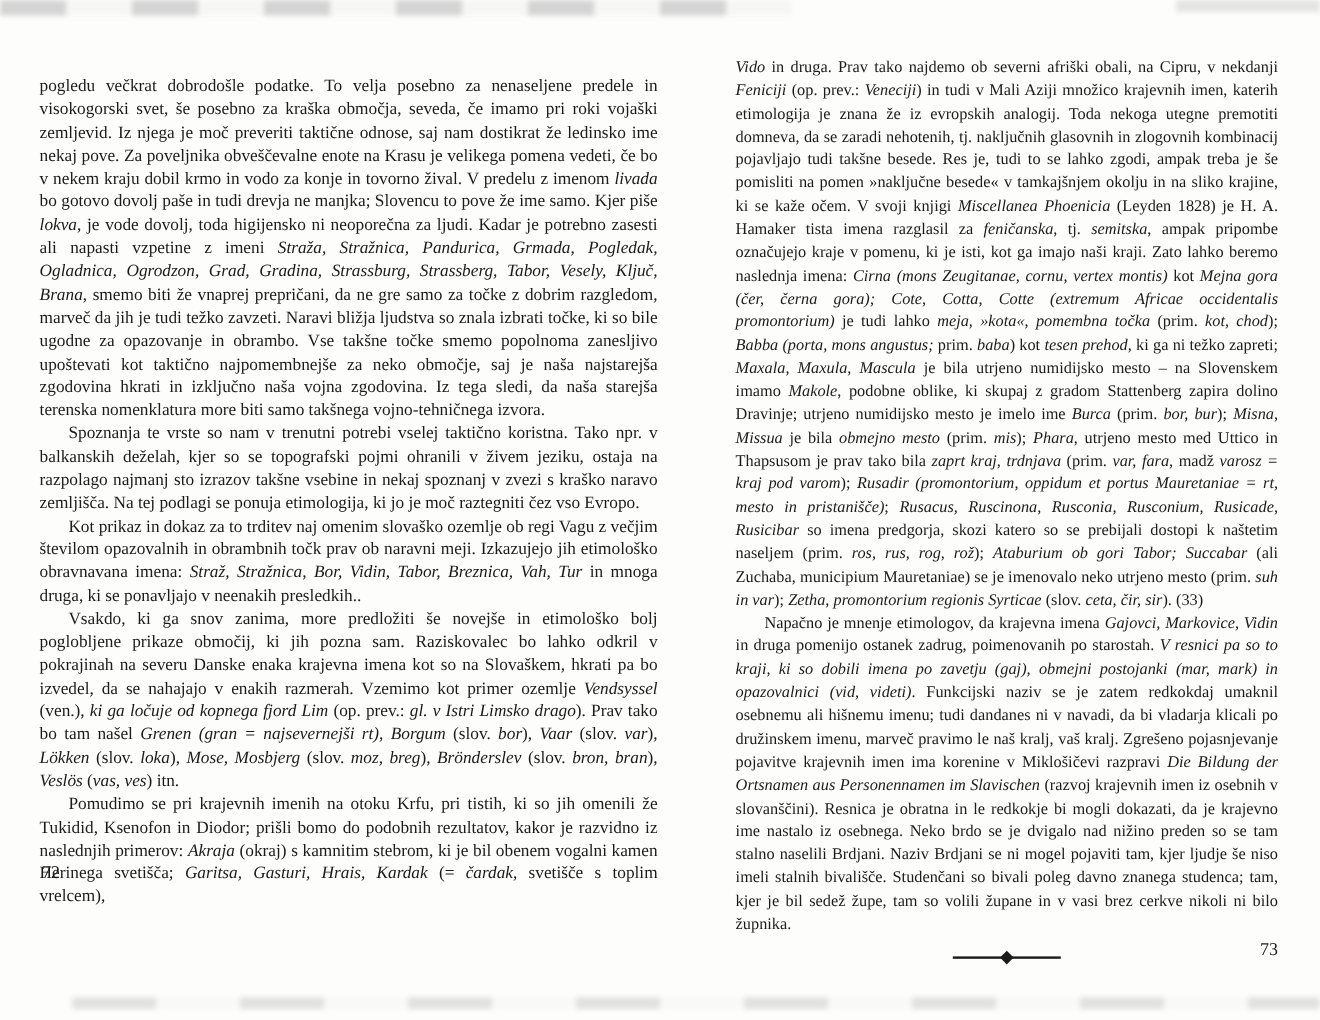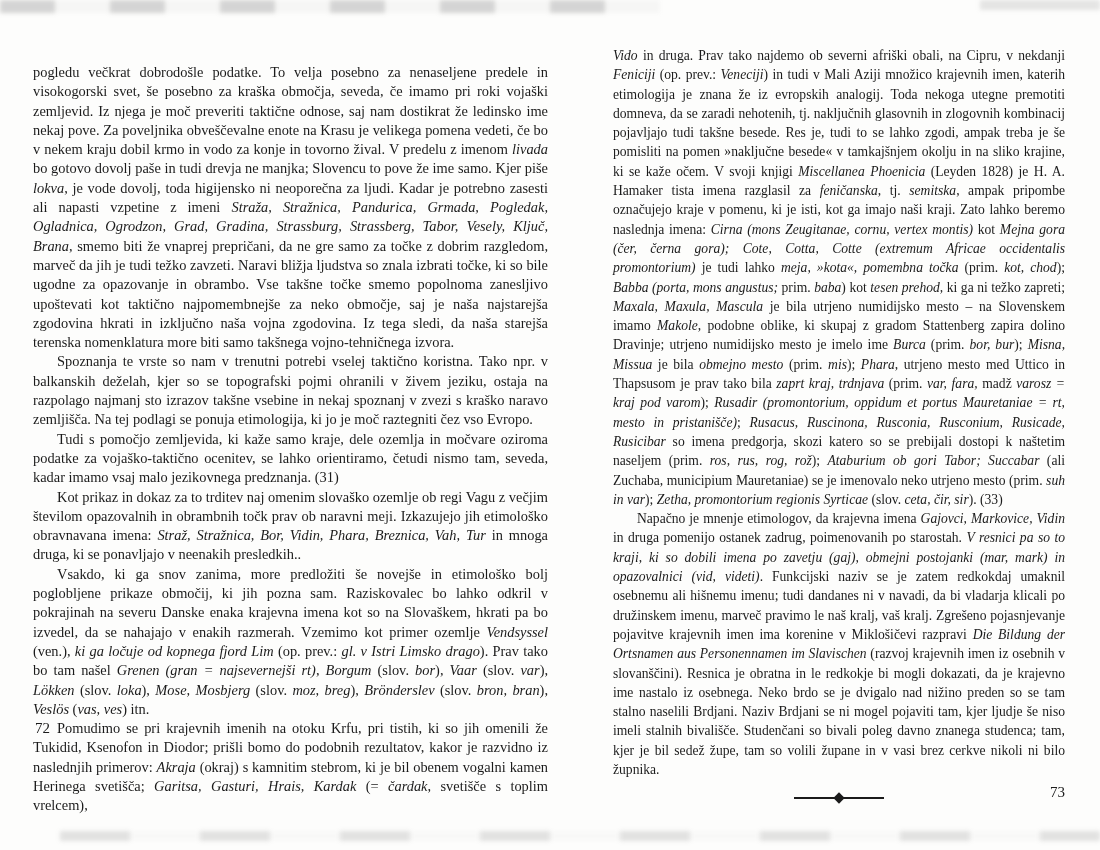--- a/index.html
+++ b/index.html
@@ -53,22 +53,21 @@
 <body>
 
 <div class="spread">
   <div class="scan-top"></div>
   <div class="scan-top-right"></div>
   <div class="scan-bottom"></div>
 
   <div class="page-col left-col">
       <p class="para"><span>pogledu večkrat dobrodošle podatke. To velja posebno za nenaseljene predele in visokogorski svet, še posebno za kraška območja, seveda, če imamo pri roki vojaški zemljevid. Iz njega je moč preveriti taktične odnose, saj nam dostikrat že ledinsko ime nekaj pove. Za poveljnika obveščevalne enote na Krasu je velikega pomena vedeti, če bo v nekem kraju dobil krmo in vodo za konje in tovorno žival. V predelu z imenom </span><i>livada</i><span> bo gotovo dovolj paše in tudi drevja ne manjka; Slovencu to pove že ime samo. Kjer piše </span><i>lokva</i><span>, je vode dovolj, toda higijensko ni neoporečna za ljudi. Kadar je potrebno zasesti ali napasti vzpetine z imeni </span><i>Straža, Stražnica, Pandurica, Grmada, Pogledak, Ogladnica, Ogrodzon, Grad, Gradina, Strassburg, Strassberg, Tabor, Vesely, Ključ, Brana</i><span>, smemo biti že vnaprej prepričani, da ne gre samo za točke z dobrim razgledom, marveč da jih je tudi težko zavzeti. Naravi bližja ljudstva so znala izbrati točke, ki so bile ugodne za opazovanje in obrambo. Vse takšne točke smemo popolnoma zanesljivo upoštevati kot taktično najpomembnejše za neko območje, saj je naša najstarejša zgodovina hkrati in izključno naša vojna zgodovina. Iz tega sledi, da naša starejša terenska nomenklatura more biti samo takšnega vojno-tehničnega izvora.</span></p>
       <p class="para indent"><span>Spoznanja te vrste so nam v trenutni potrebi vselej taktično koristna. Tako npr. v balkanskih deželah, kjer so se topografski pojmi ohranili v živem jeziku, ostaja na razpolago najmanj sto izrazov takšne vsebine in nekaj spoznanj v zvezi s kraško naravo zemljišča. Na tej podlagi se ponuja etimologija, ki jo je moč raztegniti čez vso Evropo.</span></p>
-      <p class="para indent"><span>Tudi s pomočjo zemljevida, ki kaže samo kraje, dele ozemlja in močvare oziroma podatke za vojaško-taktično ocenitev, se lahko orientiramo, četudi nismo tam, seveda, kadar imamo vsaj malo jezikovnega predznanja. (31)</span></p>
-      <p class="para indent"><span>Kot prikaz in dokaz za to trditev naj omenim slovaško ozemlje ob regi Vagu z večjim številom opazovalnih in obrambnih točk prav ob naravni meji. Izkazujejo jih etimološko obravnavana imena: </span><i>Straž, Stražnica, Bor, Vidin, Phara, Breznica, Vah, Tur</i><span> in mnoga druga, ki se ponavljajo v neenakih presledkih..</span></p>
+      <p class="para indent"><span>Kot prikaz in dokaz za to trditev naj omenim slovaško ozemlje ob regi Vagu z večjim številom opazovalnih in obrambnih točk prav ob naravni meji. Izkazujejo jih etimološko obravnavana imena: </span><i>Straž, Stražnica, Bor, Vidin, Tabor, Breznica, Vah, Tur</i><span> in mnoga druga, ki se ponavljajo v neenakih presledkih..</span></p>
       <p class="para indent"><span>Vsakdo, ki ga snov zanima, more predložiti še novejše in etimološko bolj poglobljene prikaze območij, ki jih pozna sam. Raziskovalec bo lahko odkril v pokrajinah na severu Danske enaka krajevna imena kot so na Slovaškem, hkrati pa bo izvedel, da se nahajajo v enakih razmerah. Vzemimo kot primer ozemlje </span><i>Vendsyssel</i><span> (ven.), </span><i>ki ga ločuje od kopnega fjord Lim</i><span> (op. prev.: </span><i>gl. v Istri Limsko drago</i><span>). Prav tako bo tam našel </span><i>Grenen (gran = najsevernejši rt)</i><span>, </span><i>Borgum</i><span> (slov. </span><i>bor</i><span>), </span><i>Vaar</i><span> (slov. </span><i>var</i><span>), </span><i>Lökken</i><span> (slov. </span><i>loka</i><span>), </span><i>Mose, Mosbjerg</i><span> (slov. </span><i>moz, breg</i><span>), </span><i>Brönderslev</i><span> (slov. </span><i>bron, bran</i><span>), </span><i>Veslös</i><span> (</span><i>vas, ves</i><span>) itn.</span></p>
       <p class="para indent"><span>Pomudimo se pri krajevnih imenih na otoku Krfu, pri tistih, ki so jih omenili že Tukidid, Ksenofon in Diodor; prišli bomo do podobnih rezultatov, kakor je razvidno iz naslednjih primerov: </span><i>Akraja</i><span> (okraj) s kamnitim stebrom, ki je bil obenem vogalni kamen Herinega svetišča; </span><i>Garitsa, Gasturi, Hrais, Kardak</i><span> (= </span><i>čardak</i><span>, svetišče s toplim vrelcem), </span></p>
     </div>
 
   <div class="page-col right-col">
       <p class="para"><i>Vido</i><span> in druga. Prav tako najdemo ob severni afriški obali, na Cipru, v nekdanji </span><i>Feniciji</i><span> (op. prev.: </span><i>Veneciji</i><span>) in tudi v Mali Aziji množico krajevnih imen, katerih etimologija je znana že iz evropskih analogij. Toda nekoga utegne premotiti domneva, da se zaradi nehotenih, tj. naključnih glasovnih in zlogovnih kombinacij pojavljajo tudi takšne besede. Res je, tudi to se lahko zgodi, ampak treba je še pomisliti na pomen »naključne besede« v tamkajšnjem okolju in na sliko krajine, ki se kaže očem. V svoji knjigi </span><i>Miscellanea Phoenicia</i><span> (Leyden 1828) je H. A. Hamaker tista imena razglasil za </span><i>feničanska</i><span>, tj. </span><i>semitska</i><span>, ampak pripombe označujejo kraje v pomenu, ki je isti, kot ga imajo naši kraji. Zato lahko beremo naslednja imena: </span><i>Cirna (mons Zeugitanae, cornu, vertex montis)</i><span> kot </span><i>Mejna gora (čer, černa gora); Cote, Cotta, Cotte (extremum Africae occidentalis promontorium)</i><span> je tudi lahko </span><i>meja, »kota«, pomembna točka</i><span> (prim. </span><i>kot, chod</i><span>); </span><i>Babba (porta, mons angustus;</i><span> prim. </span><i>baba</i><span>) kot </span><i>tesen prehod,</i><span> ki ga ni težko zapreti; </span><i>Maxala, Maxula, Mascula</i><span> je bila utrjeno numidijsko mesto – na Slovenskem imamo </span><i>Makole</i><span>, podobne oblike, ki skupaj z gradom Stattenberg zapira dolino Dravinje; utrjeno numidijsko mesto je imelo ime </span><i>Burca</i><span> (prim. </span><i>bor, bur</i><span>); </span><i>Misna, Missua</i><span> je bila </span><i>obmejno mesto</i><span> (prim. </span><i>mis</i><span>); </span><i>Phara</i><span>, utrjeno mesto med Uttico in Thapsusom je prav tako bila </span><i>zaprt kraj, trdnjava</i><span> (prim. </span><i>var, fara,</i><span> madž </span><i>varosz = kraj pod varom</i><span>); </span><i>Rusadir (promontorium, oppidum et portus Mauretaniae = rt, mesto in pristanišče)</i><span>; </span><i>Rusacus, Ruscinona, Rusconia, Rusconium, Rusicade, Rusicibar</i><span> so imena predgorja, skozi katero so se prebijali dostopi k naštetim naseljem (prim. </span><i>ros, rus, rog, rož</i><span>); </span><i>Ataburium ob gori Tabor; Succabar</i><span> (ali Zuchaba, municipium Mauretaniae) se je imenovalo neko utrjeno mesto (prim. </span><i>suh in var</i><span>); </span><i>Zetha, promontorium regionis Syrticae</i><span> (slov. </span><i>ceta, čir, sir</i><span>). (33)</span></p>
       <p class="para indent"><span>Napačno je mnenje etimologov, da krajevna imena </span><i>Gajovci, Markovice, Vidin</i><span> in druga pomenijo ostanek zadrug, poimenovanih po starostah. </span><i>V resnici pa so to kraji, ki so dobili imena po zavetju (gaj), obmejni postojanki (mar, mark) in opazovalnici (vid, videti)</i><span>. Funkcijski naziv se je zatem redkokdaj umaknil osebnemu ali hišnemu imenu; tudi dandanes ni v navadi, da bi vladarja klicali po družinskem imenu, marveč pravimo le naš kralj, vaš kralj. Zgrešeno pojasnjevanje pojavitve krajevnih imen ima korenine v Miklošičevi razpravi </span><i>Die Bildung der Ortsnamen aus Personennamen im Slavischen</i><span> (razvoj krajevnih imen iz osebnih v slovanščini). Resnica je obratna in le redkokje bi mogli dokazati, da je krajevno ime nastalo iz osebnega. Neko brdo se je dvigalo nad nižino preden so se tam stalno naselili Brdjani. Naziv Brdjani se ni mogel pojaviti tam, kjer ljudje še niso imeli stalnih bivališče. Studenčani so bivali poleg davno znanega studenca; tam, kjer je bil sedež župe, tam so volili župane in v vasi brez cerkve nikoli ni bilo župnika.</span></p>
       <div class="separator">
         <span class="sep-line"></span>
         <span class="sep-diamond"></span>

